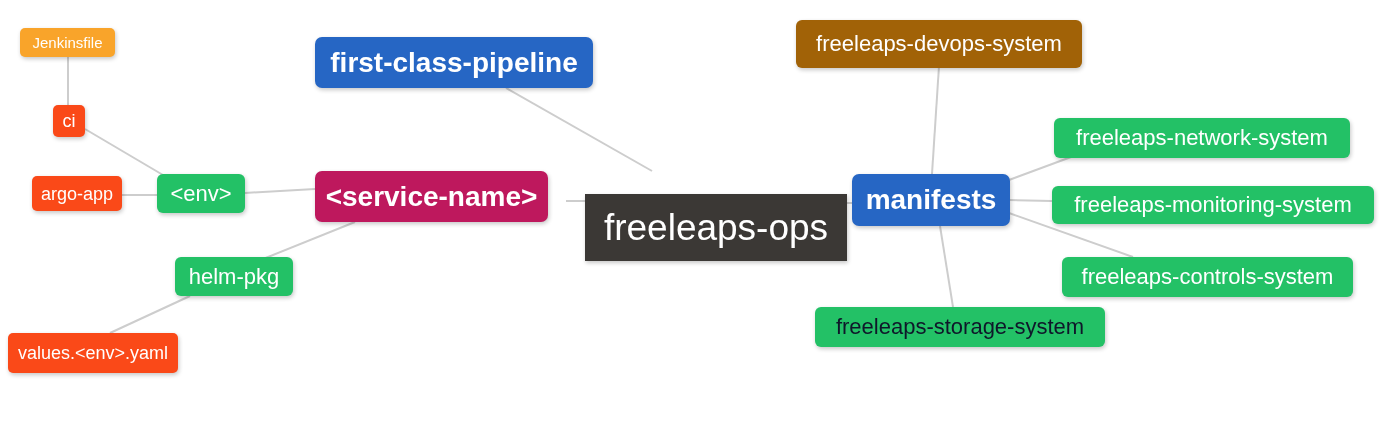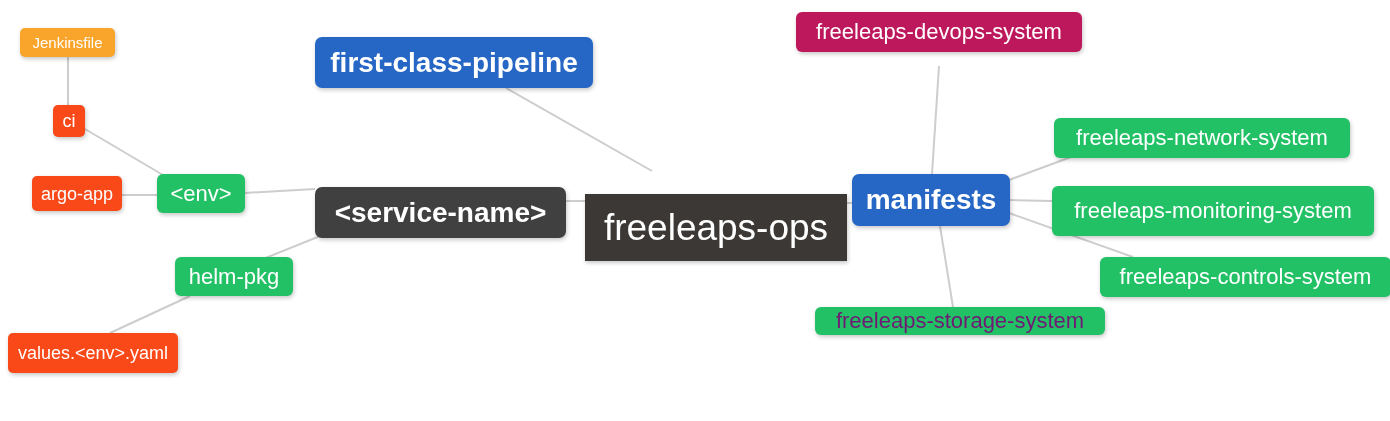--- a/index.html
+++ b/index.html
@@ -76,38 +76,38 @@
       </div>
       <div class="node lvl3" style="left: 147px; top: 257px; width: 118px; height: 39px; background: rgb(35, 193, 102); color: rgb(255, 255, 255); margin-left: 28px;">
         <span>helm-pkg</span>
       </div>
       <div class="node lvl4" style="left: 8px; top: 333px; width: 170px; height: 40px; background: rgb(250, 73, 24); color: rgb(255, 255, 255);">
         <span>values.&lt;env&gt;.yaml</span>
       </div>
       <div class="node lvl2" style="left: 315px; top: 37px; width: 278px; height: 51px; background: rgb(38, 102, 196); color: rgb(255, 255, 255);">
         <span>first-class-pipeline</span>
       </div>
-      <div class="node lvl2" style="left: 315px; top: 171px; width: 251px; height: 51px; background: #404040; color: rgb(255, 255, 255); margin-top: 16px;">
+      <div class="node lvl2" style="left: 315px; top: 171px; width: 233px; height: 51px; background: #be185d; color: rgb(255, 255, 255);">
         <span>&lt;service-name&gt;</span>
       </div>
       <div class="node lvl1" style="left: 585px; top: 170px; width: 262px; height: 67px; background: rgb(59, 56, 53); color: rgb(255, 255, 255);">
         <span>freeleaps-ops</span>
       </div>
       <div class="node lvl2" style="left: 852px; top: 174px; width: 158px; height: 52px; background: rgb(38, 102, 196); color: rgb(255, 255, 255);">
         <span>manifests</span>
       </div>
-      <div class="node lvl3" style="left: 796px; top: 12px; width: 286px; height: 40px; background: #be185d; color: rgb(255, 255, 255);">
+      <div class="node lvl3" style="left: 796px; top: 20px; width: 286px; height: 48px; background: #a16207; color: rgb(255, 255, 255);">
         <span>freeleaps-devops-system</span>
       </div>
       <div class="node lvl3" style="left: 1054px; top: 110px; width: 296px; height: 40px; background: rgb(35, 193, 102); color: rgb(255, 255, 255); margin-top: 8px;">
         <span>freeleaps-network-system</span>
       </div>
-      <div class="node lvl3" style="left: 1052px; top: 186px; width: 322px; height: 50px; background: rgb(35, 193, 102); color: rgb(255, 255, 255);">
+      <div class="node lvl3" style="left: 1052px; top: 186px; width: 322px; height: 38px; background: rgb(35, 193, 102); color: rgb(255, 255, 255);">
         <span>freeleaps-monitoring-system</span>
       </div>
-      <div class="node lvl3" style="left: 1100px; top: 257px; width: 291px; height: 40px; background: rgb(35, 193, 102); color: rgb(255, 255, 255);">
+      <div class="node lvl3" style="left: 1062px; top: 257px; width: 291px; height: 40px; background: rgb(35, 193, 102); color: rgb(255, 255, 255);">
         <span>freeleaps-controls-system</span>
       </div>
-      <div class="node lvl3" style="left: 815px; top: 307px; width: 290px; height: 28px; background: rgb(35, 193, 102); color: #701a75;">
+      <div class="node lvl3" style="left: 815px; top: 307px; width: 290px; height: 40px; background: rgb(35, 193, 102); color: #0f172a;">
         <span>freeleaps-storage-system</span>
       </div>
     </div>
 </div>
 
 </body></html>

